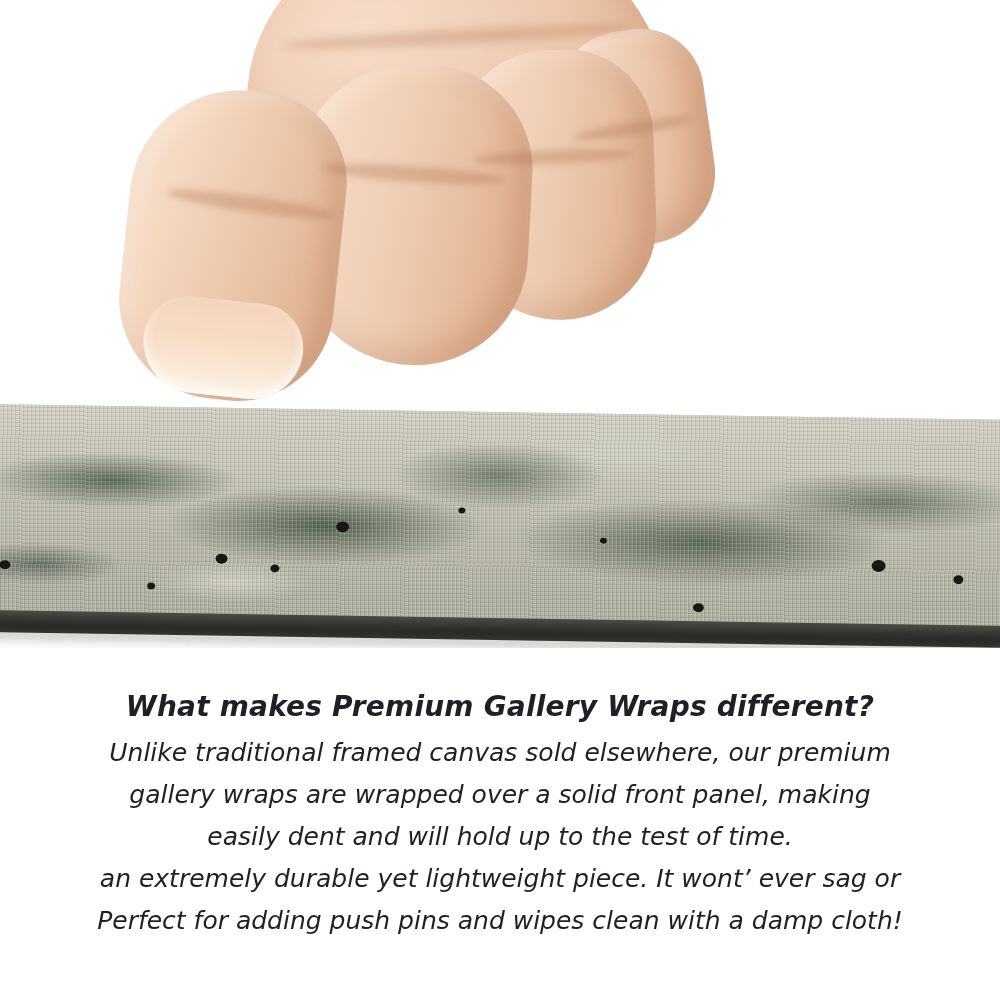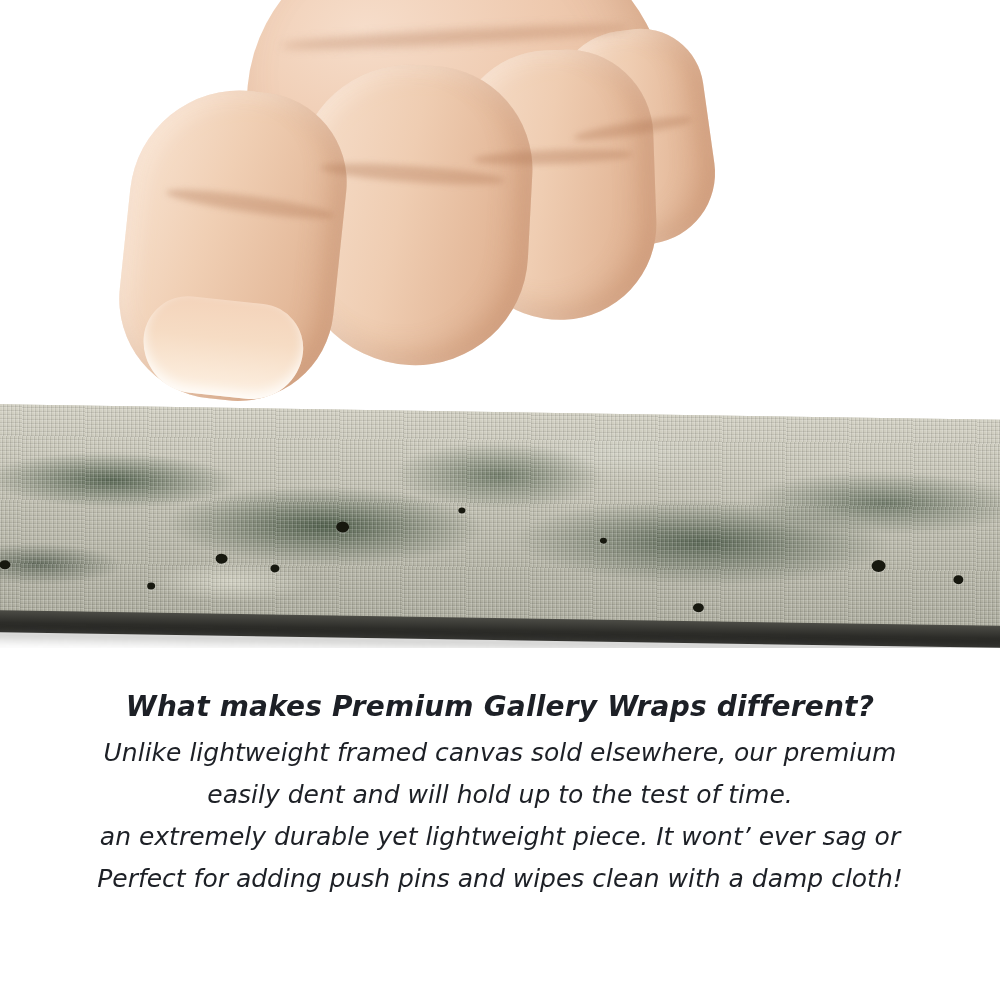--- a/index.html
+++ b/index.html
@@ -241,19 +241,20 @@
         <div class="speck" style="left:612px;  top:124px; width:7px;  height:6px;"></div>
       </div>
       <div class="edge-dark"></div>
       <div class="edge-shadow"></div>
     </div>
 
   </div>
 
   <div class="caption">
     <div class="caption-heading">What makes Premium Gallery Wraps different?</div>
-    <div class="caption-line caption-body">Unlike lightweight framed canvas sold elsewhere, our premium</div>
+    <div class="caption-line caption-body">Unlike traditional framed canvas sold elsewhere, our premium</div>
+    <div class="caption-line caption-body">gallery wraps are wrapped over a solid front panel, making</div>
     <div class="caption-line caption-body">easily dent and will hold up to the test of time.</div>
     <div class="caption-line caption-body">an extremely durable yet lightweight piece. It wont’ ever sag or</div>
     <div class="caption-line caption-last">Perfect for adding push pins and wipes clean with a damp cloth!</div>
   </div>
 
 </div>
 
 </body></html>

